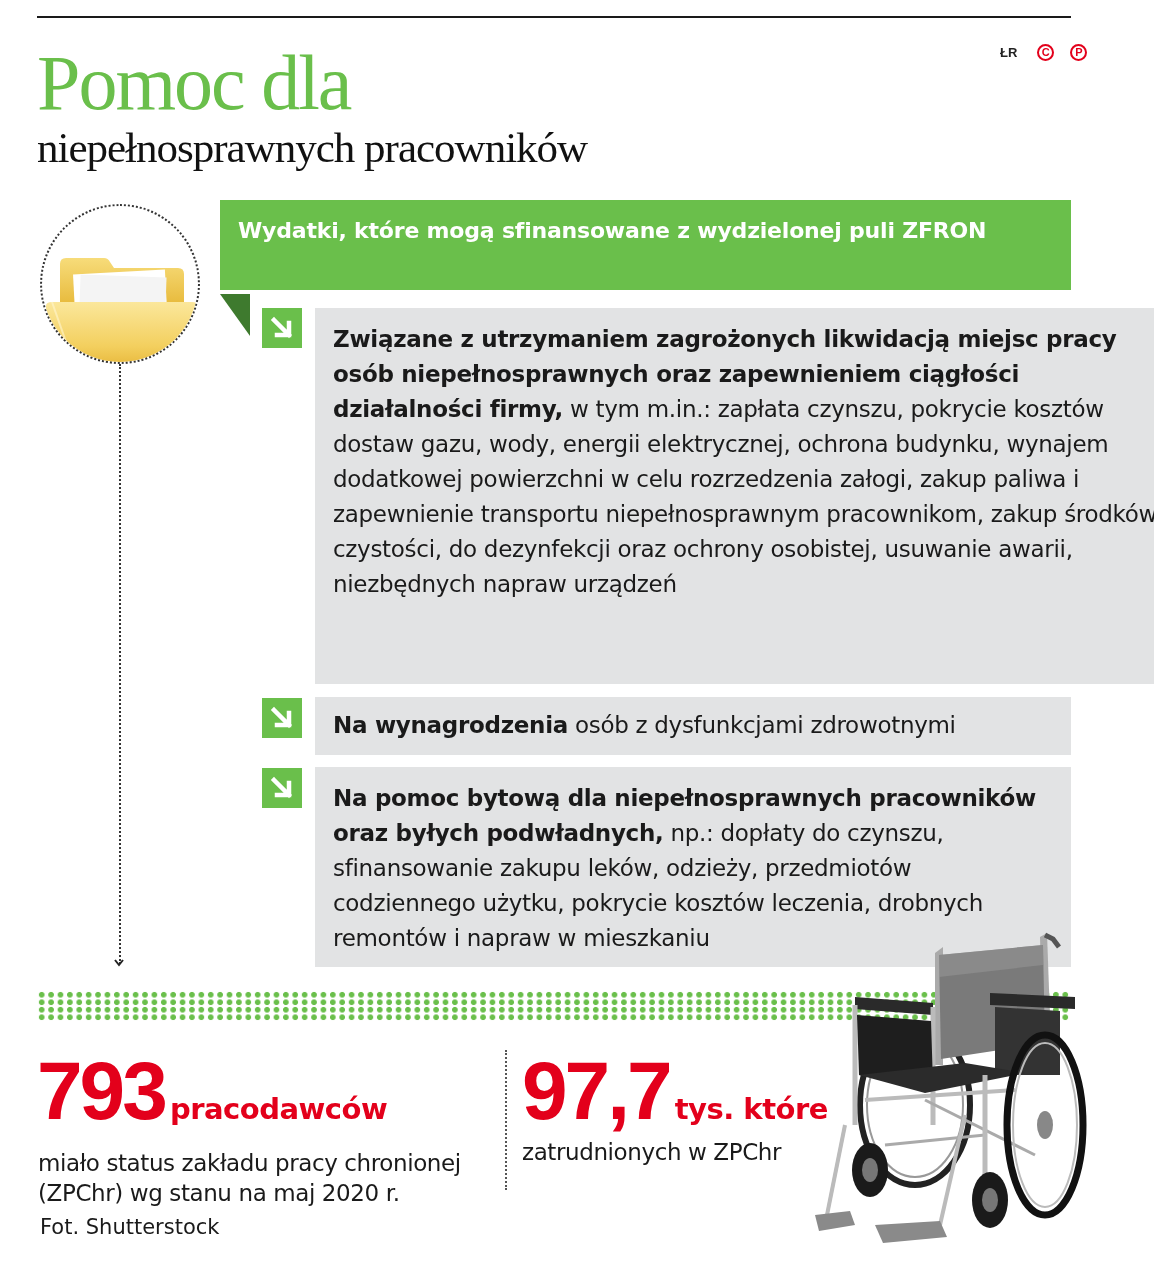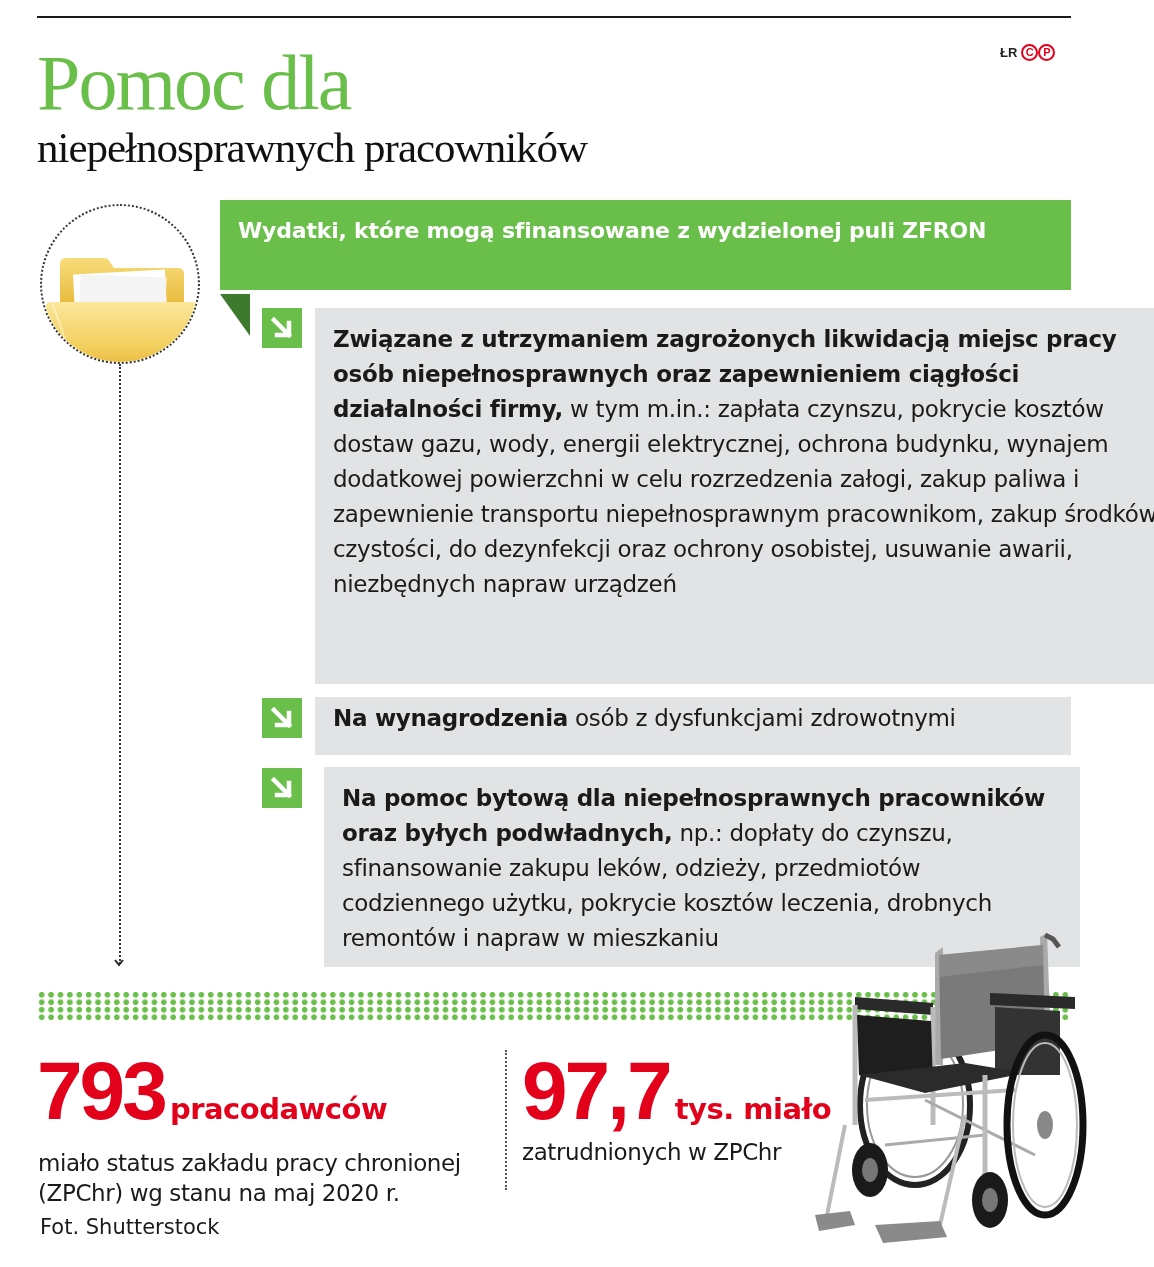--- a/index.html
+++ b/index.html
@@ -1,21 +1,21 @@
 <!DOCTYPE html>
 <html><head>
   <meta charset="utf-8">
   <style>
     html, body { margin: 0; padding: 0; background: #ffffff; }
     body { width: 1154px; height: 1267px; position: relative; overflow: hidden; font-family: "DejaVu Sans", sans-serif; color: #1a1a1a; }
     .abs { position: absolute; }
 
     .top-rule { left: 37px; top: 16px; width: 1034px; height: 2px; background: #1a1a1a; }
 
-    .logo { left: 1000px; top: 44px; display: flex; align-items: center; gap: 0; }
+    .logo { left: 1000px; top: 44px; display: flex; align-items: center; gap: 16px; }
     .logo-lr { font-family: "Liberation Sans", sans-serif; font-weight: bold; font-size: 13px; color: #222; margin-right: 4px; }
     .logo-circle { width: 17px; height: 17px; border: 2px solid #e3001b; border-radius: 50%; box-sizing: border-box; color: #e3001b; font-family: "Liberation Sans", sans-serif; font-weight: bold; font-size: 11px; display: flex; align-items: center; justify-content: center; line-height: 1; }
 
     .title { left: 37px; top: 44px; font-family: "Liberation Serif", serif; font-size: 78px; line-height: 1; color: #6abf4b; letter-spacing: -2px; margin: 0; font-weight: normal; }
     .subtitle { left: 37px; top: 126px; font-family: "Liberation Serif", serif; font-size: 43px; line-height: 1; color: #111; letter-spacing: -1px; margin: 0; font-weight: normal; text-align: right; }
 
     .circle { left: 40px; top: 204px; width: 160px; height: 160px; border: 2px dotted #333; border-radius: 50%; box-sizing: border-box; overflow: hidden; background: #fff; }
     .vline { left: 119px; top: 364px; width: 0; height: 600px; border-left: 2px dotted #333; }
     .vline-arrow { left: 114px; top: 959px; width: 10px; height: 8px; }
 
@@ -90,49 +90,49 @@
 </div>
 <div class="abs item" style="left:315px; top:308px; width:872px; height:376px;">
   <b>Związane z utrzymaniem zagrożonych likwidacją miejsc pracy osób niepełnosprawnych oraz zapewnieniem ciągłości działalności firmy,</b><span> w tym m.in.: zapłata czynszu, pokrycie kosztów dostaw gazu, wody, energii elektrycznej, ochrona budynku, wynajem dodatkowej powierzchni w celu rozrzedzenia załogi, zakup paliwa i zapewnienie transportu niepełnosprawnym pracownikom, zakup środków czystości, do dezynfekcji oraz ochrony osobistej, usuwanie awarii, niezbędnych napraw urządzeń</span>
 </div>
 
 <div class="abs arrow-sq" style="left:262px; top:698px;">
   <svg width="26" height="26" viewBox="0 0 26 26">
       <path d="M5 5 L20 20 M20 8 L20 20 L8 20" stroke="#fff" stroke-width="4.5" fill="none" stroke-linecap="square"></path>
     </svg>
 </div>
-<div class="abs item" style="left:315px; top:697px; width:756px; height:58px; padding-top:4px;">
+<div class="abs item" style="left:315px; top:697px; width:756px; height:58px; padding-top:11px;">
   <b>Na wynagrodzenia</b><span> osób z dysfunkcjami zdrowotnymi</span>
 </div>
 
 <div class="abs arrow-sq" style="left:262px; top:768px;">
   <svg width="26" height="26" viewBox="0 0 26 26">
       <path d="M5 5 L20 20 M20 8 L20 20 L8 20" stroke="#fff" stroke-width="4.5" fill="none" stroke-linecap="square"></path>
     </svg>
 </div>
-<div class="abs item" style="left:324px; top:767px; width:756px; height:200px;">
+<div class="abs item" style="left:315px; top:767px; width:756px; height:200px;">
   <b>Na pomoc bytową dla niepełnosprawnych pracowników oraz byłych podwładnych,</b><span> np.: dopłaty do czynszu, sfinansowanie zakupu leków, odzieży, przedmiotów codziennego użytku, pokrycie kosztów leczenia, drobnych remontów i napraw w mieszkaniu</span>
 </div>
 
 <div class="abs dots"></div>
 
 <div class="abs" style="left:37px; top:1050px; white-space:nowrap;">
   <span class="stat-number" style="font-size:82px;">793</span>
   <span class="stat-unit">pracodawców</span>
 </div>
 <div class="abs stat-desc" style="left:38px; top:1137px;margin-top:11px;">
   <div>miało status zakładu pracy chronionej</div>
   <div>(ZPChr) wg stanu na maj 2020 r.</div>
 </div>
 
 <div class="abs stat-divider"></div>
 
 <div class="abs" style="left:522px; top:1050px; white-space:nowrap;">
   <span class="stat-number" style="font-size:82px;">97,7</span>
-  <span class="stat-unit">tys. miało</span>
+  <span class="stat-unit">tys. które</span>
 </div>
 <div class="abs stat-desc" style="left:522px; top:1137px;">
   <div>zatrudnionych w ZPChr</div>
 </div>
 
 <div class="abs credit">Fot. Shutterstock</div>
 
 <svg class="abs wheelchair" viewBox="0 0 280 320">
 
   <ellipse cx="100" cy="180" rx="55" ry="80" fill="none" stroke="#222" stroke-width="6"></ellipse>

